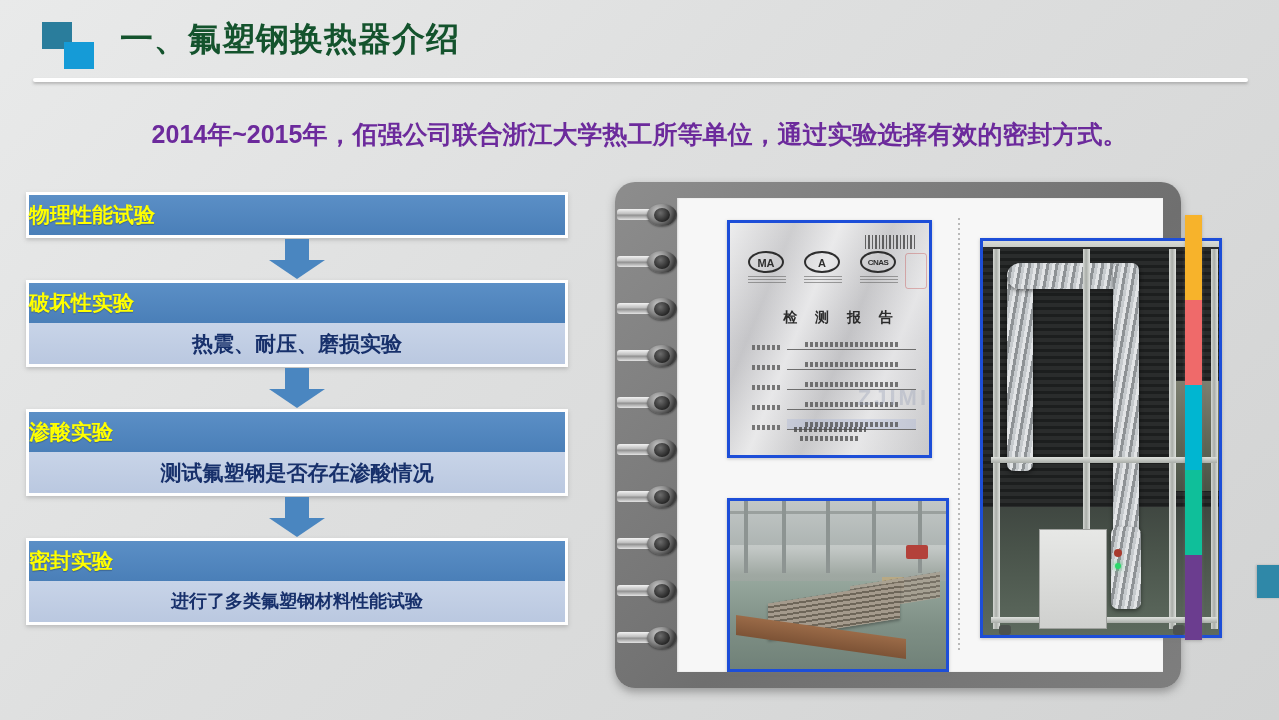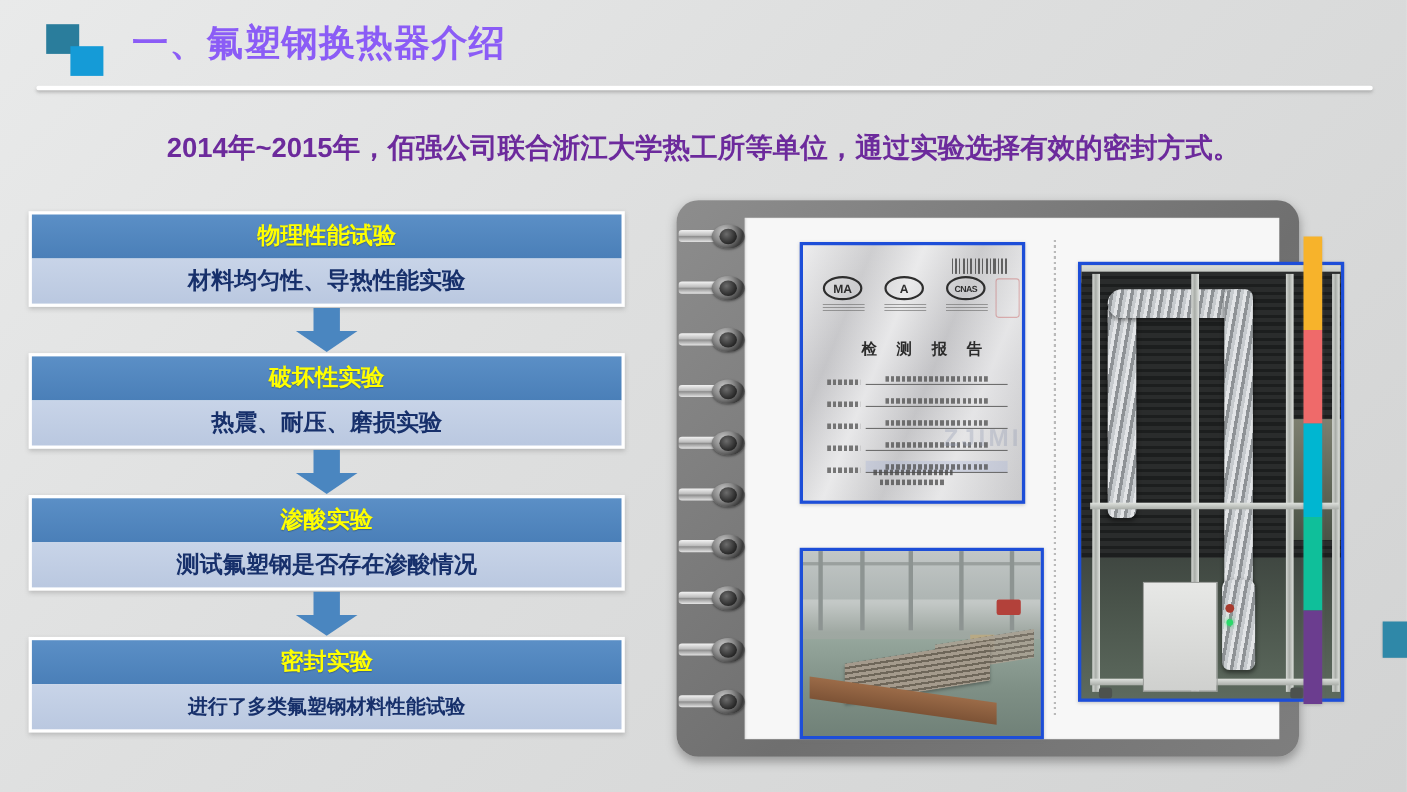--- a/index.html
+++ b/index.html
@@ -80,21 +80,21 @@
     box-shadow: 0 2px 4px rgba(140,140,140,0.45);
     background: #ffffff;
     padding: 3px;
     box-sizing: border-box;
   }
   .flow-head {
     background: linear-gradient(180deg, #5b8fc6 0%, #4a7fb8 100%);
     color: #ffff00;
     font-size: 21px;
     font-weight: bold;
-    text-align: center;
+    text-align: left;
     line-height: 40px;
     height: 40px;
     text-shadow: 0 1px 1px rgba(0,0,0,0.25);
   }
   .flow-body {
     background: linear-gradient(180deg, #c8d4e8 0%, #bac8e0 100%);
     color: #17306b;
     font-size: 21px;
     font-weight: bold;
     text-align: center;
@@ -514,31 +514,30 @@
 </head>
 <body>
 
 <div id="header-area">
 
   <div id="logo-squares">
     <div class="sq-dark" style="background: rgb(42, 125, 156);"></div>
     <div class="sq-light" style="background: rgb(21, 155, 215);"></div>
   </div>
 
-  <div id="slide-title" style="color: #8b5cf6;">一、氟塑钢换热器介绍</div>
+  <div id="slide-title" style="color: #14532d;">一、氟塑钢换热器介绍</div>
   <div id="title-rule"></div>
 </div>
 
 <div id="subtitle" style="color: rgb(108, 42, 156);">2014年~2015年，佰强公司联合浙江大学热工所等单位，通过实验选择有效的密封方式。</div>
 
 <div id="flow-column">
 
   <div class="flow-block">
     <div class="flow-head">物理性能试验</div>
-    <div class="flow-body">材料均匀性、导热性能实验</div>
   </div>
   <div class="flow-arrow-wrap">
     <div class="flow-arrow">
       <div class="stem"></div>
         <div class="tip"></div>
     </div>
   </div>
 
   <div class="flow-block">
     <div class="flow-head">破坏性实验</div>

